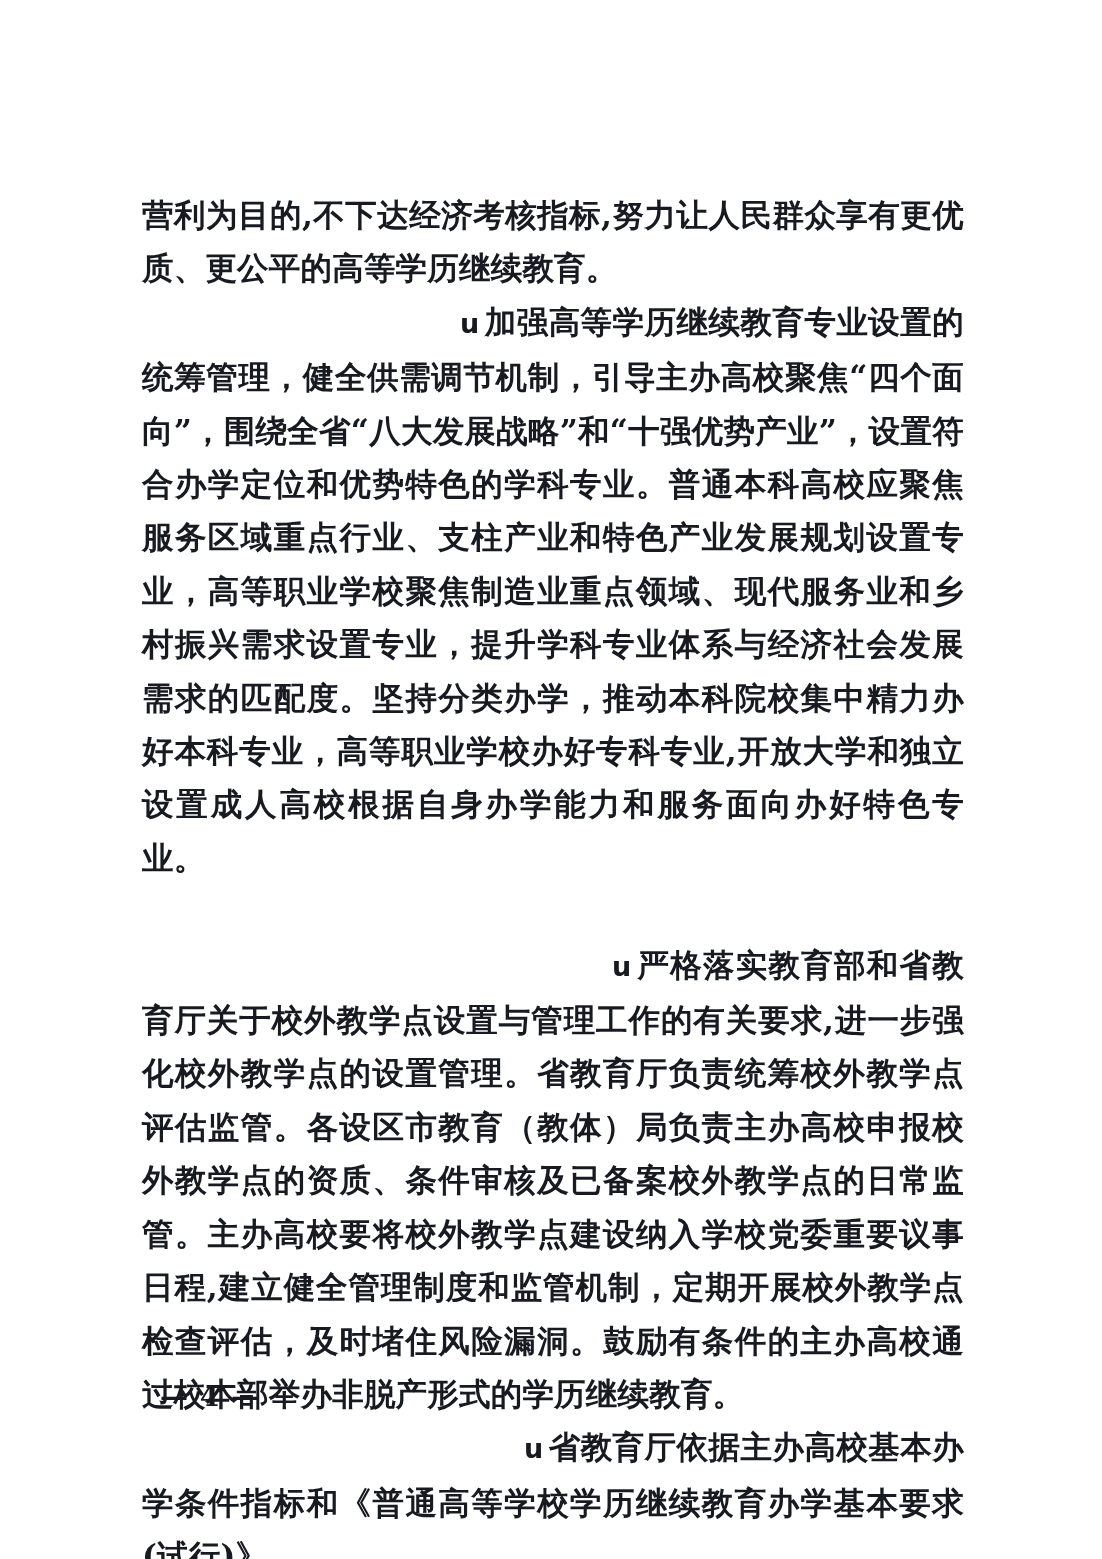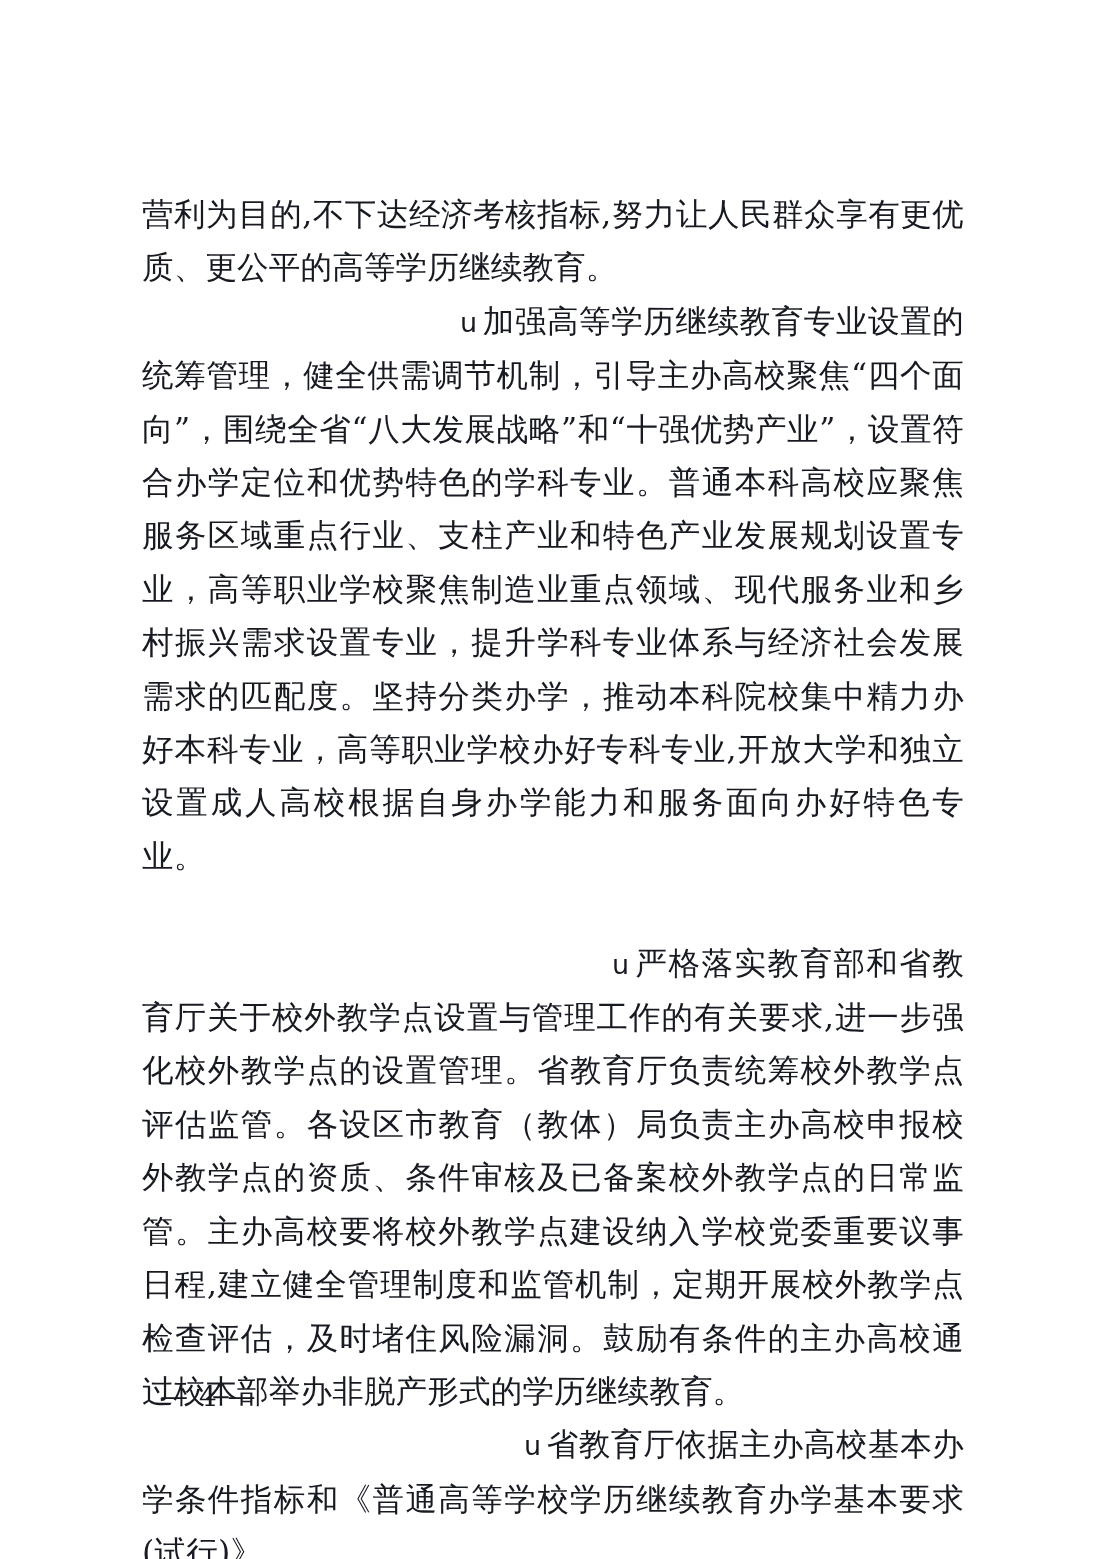--- a/index.html
+++ b/index.html
@@ -15,20 +15,21 @@
     font-family: "DejaVu Serif", "Liberation Serif", serif;
     color: #181a22;
   }
 
   .page {
     position: absolute;
     left: 0; top: 0;
     width: 1102px;
     height: 1559px;
     background: #ffffff;
+    font-weight: bold;
   }
 
   
   .body-text {
     position: absolute;
     left: 142px;
     top: 188px;
     width: 822px;
   }
 

